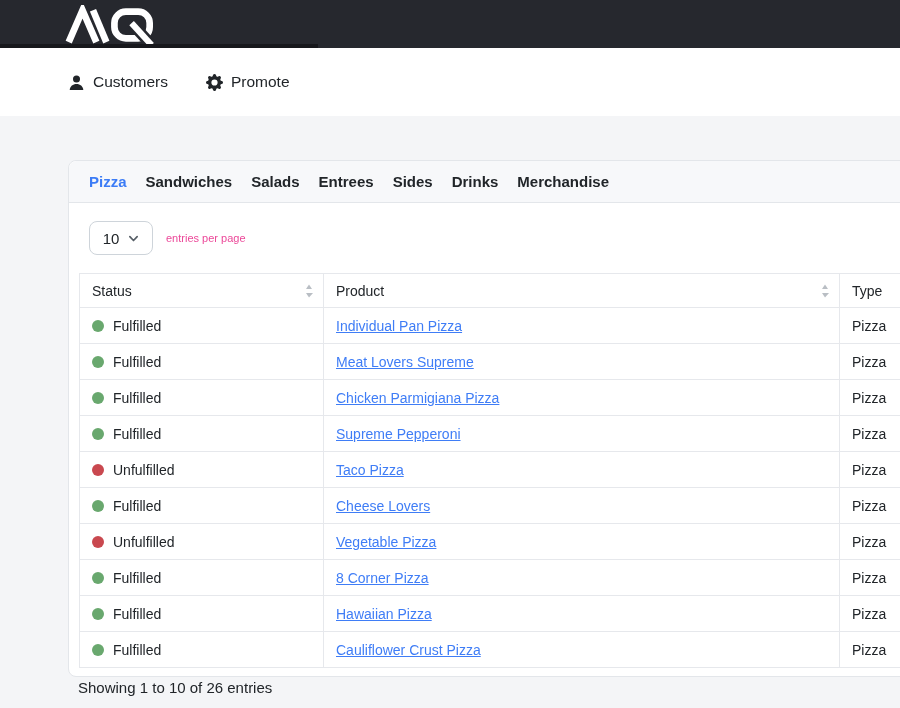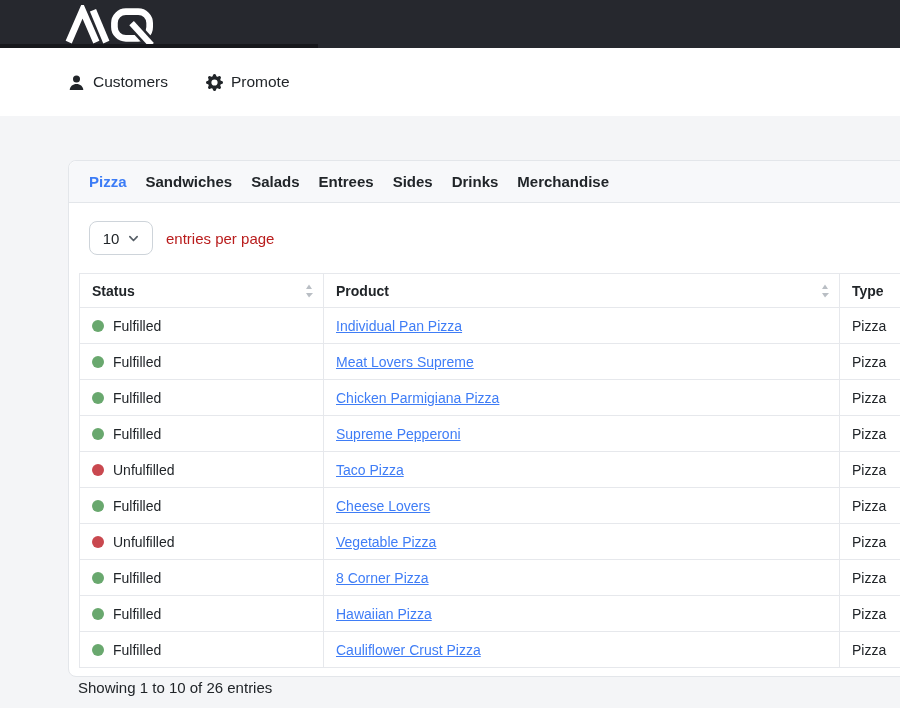--- a/index.html
+++ b/index.html
@@ -31,25 +31,25 @@
           padding:12px 20px; display:flex; gap:19px; }
   .tab { font-weight:bold; font-size:15px; color:#212529; text-decoration:none; cursor:pointer; }
   .tab.active { color:var(--accent,#3c7cf6); }
 
   .card-body { padding:18px 10px 8px; }
   .entries-row { display:flex; align-items:center; gap:13px; padding-left:10px; }
   .select { min-width:64px; height:34px; border:1px solid #ced4da; border-radius:8px;
             display:flex; align-items:center; justify-content:center; gap:9px;
             font-size:15px; color:#212529; background:#fff; cursor:pointer; padding:0 12px; }
   .select svg { width:11px; height:11px; display:block; }
-  .entries-label { font-size:15px; color:#b91c1c; }
+  .entries-label { font-size:11px; color:#ec4899; }
 
   table { border-collapse:collapse; width:100%; margin-top:18px; table-layout:fixed; }
   th, td { border:1px solid #e6e8ec; text-align:left; font-size:14px; color:#212529; }
-  th { font-weight:bold; padding:7px 12px; position:relative; height:34px; }
+  th { font-weight:normal; padding:7px 12px; position:relative; height:34px; }
   td { padding:8px 12px; height:36px; }
   col.c-status { width:244px; } col.c-product { width:516px; }
   .sort-icon { position:absolute; right:10px; top:50%; transform:translateY(-50%); display:block; }
 
   .dot { width:12px; height:12px; border-radius:50%; display:inline-block;
          margin-right:9px; vertical-align:-1px; }
   .dot.fulfilled { background:var(--green,#69a86e); }
   .dot.unfulfilled { background:var(--red,#c9484f); }
   .product-link { color:var(--link,#3f7df6); text-decoration:underline; cursor:pointer; }
 

